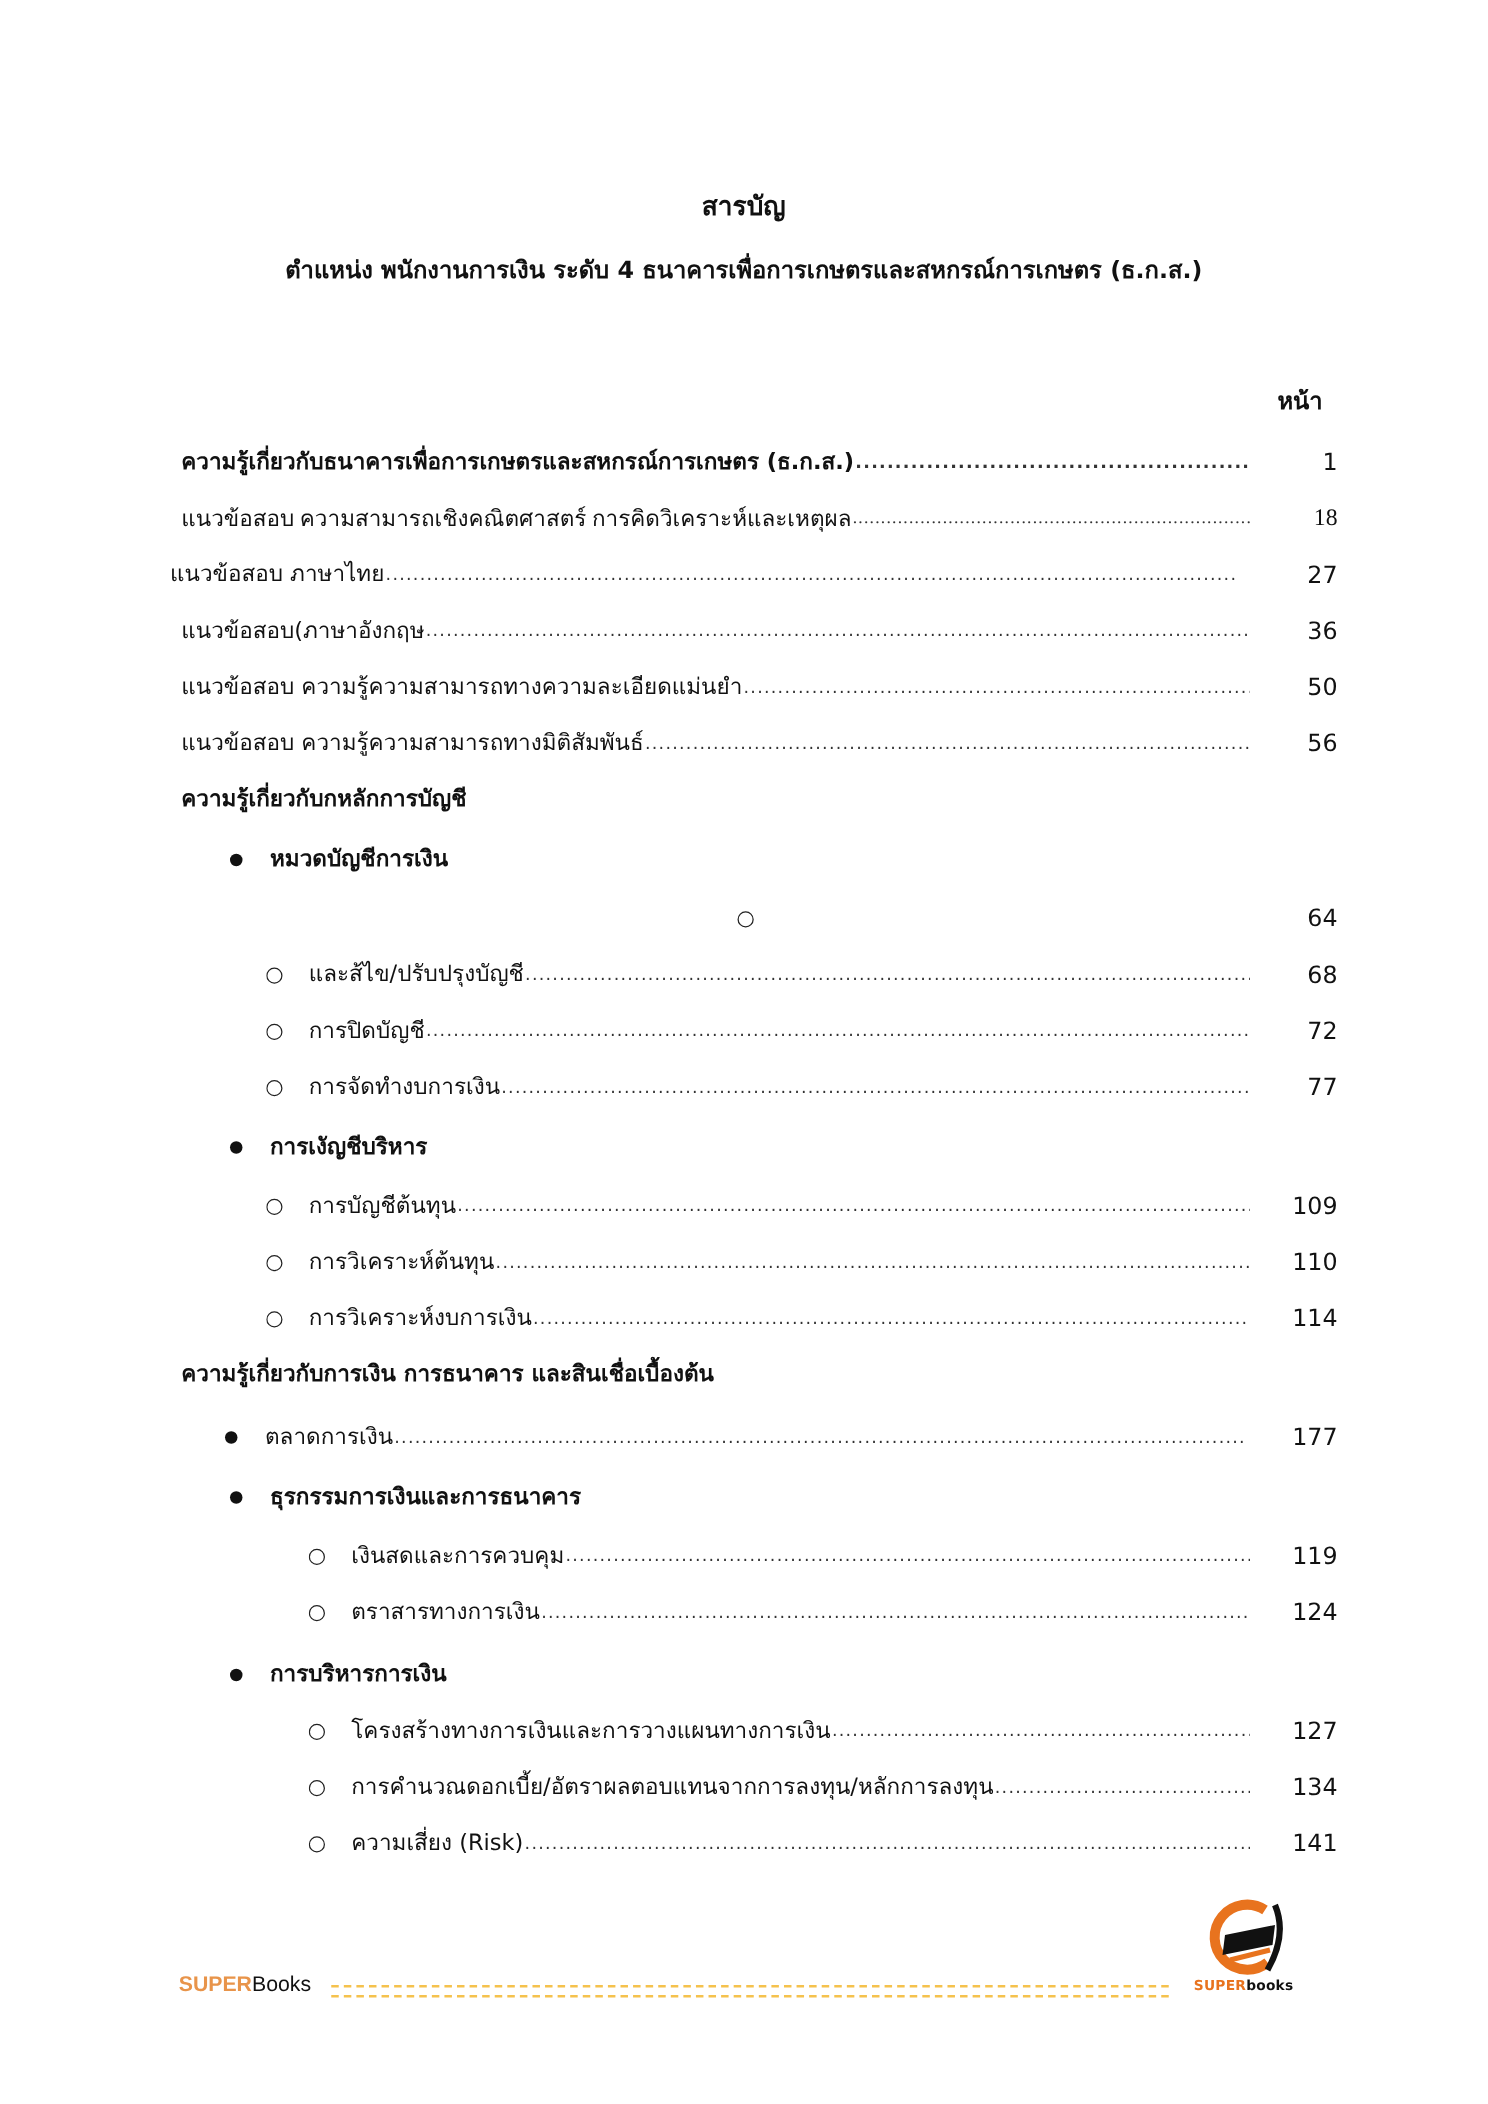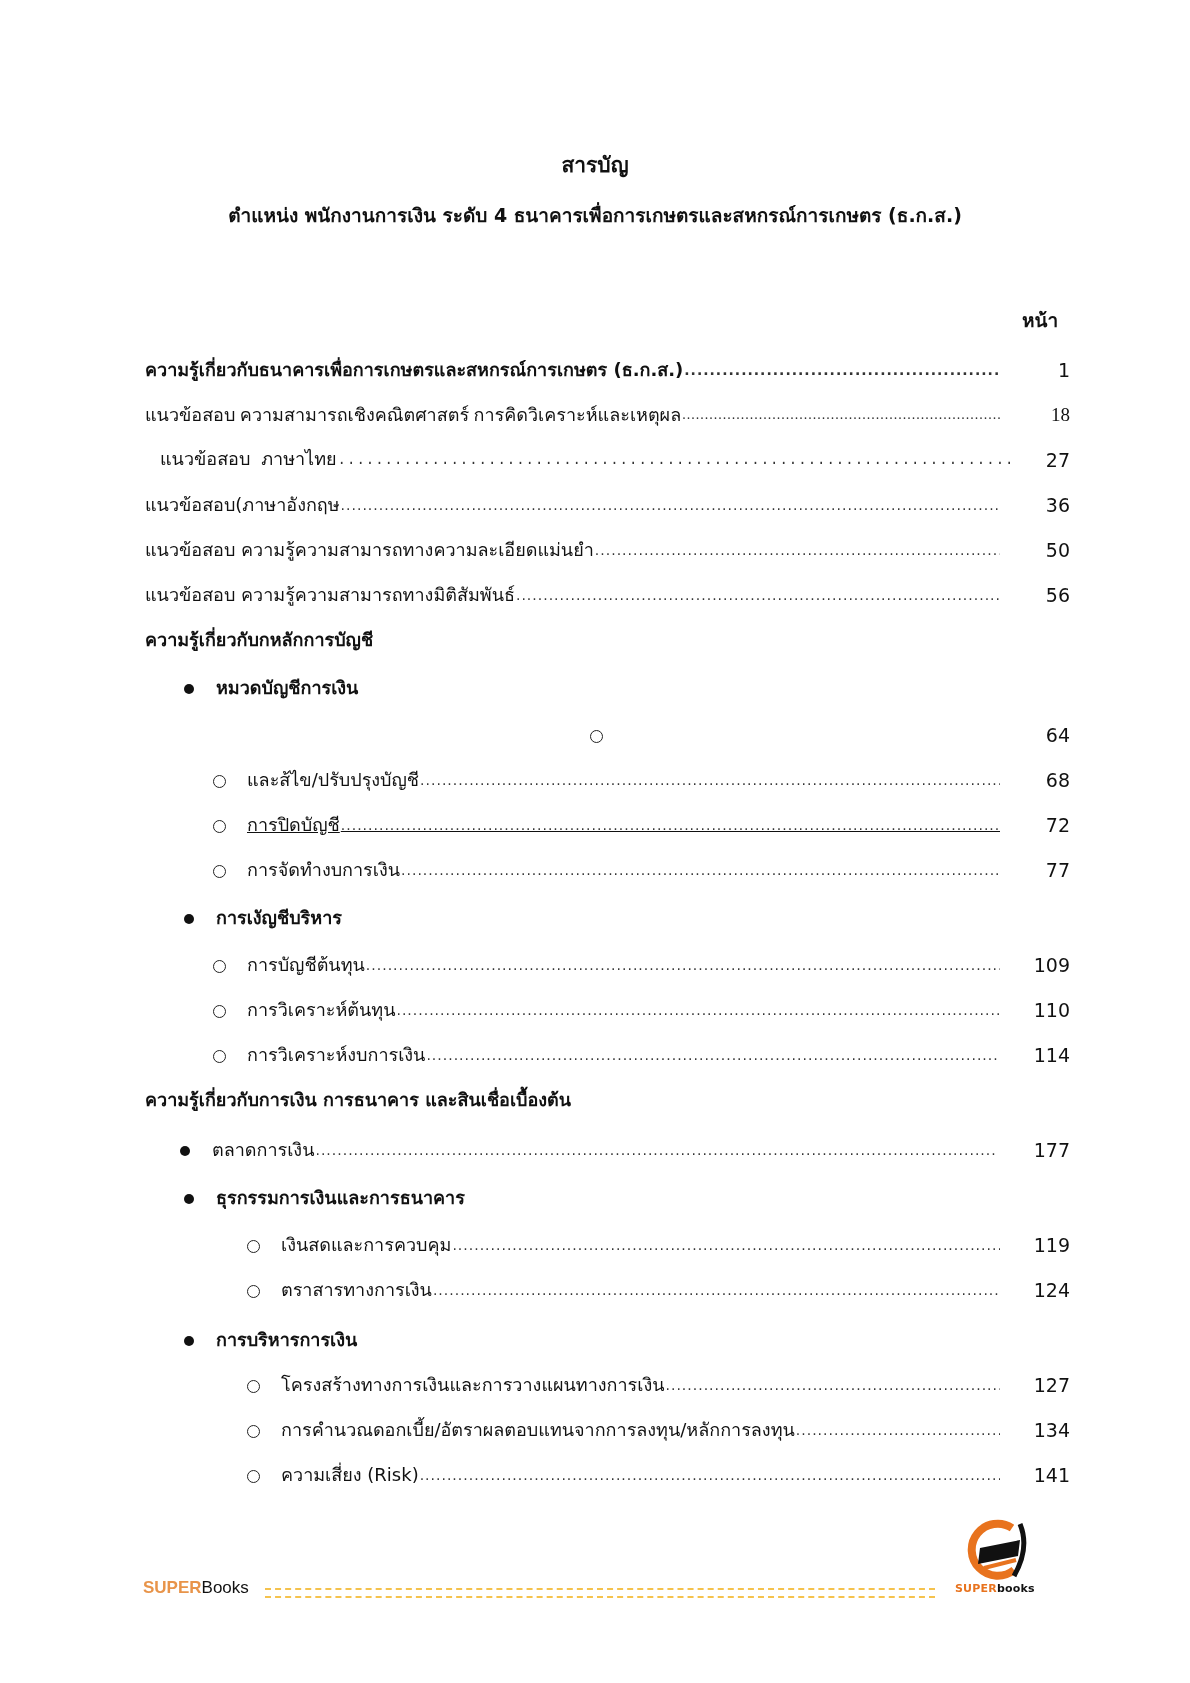--- a/index.html
+++ b/index.html
@@ -86,21 +86,21 @@
       <span class="page-num">1</span>
     </div>
     <div class="toc-row" style="top: 400px; font-family: Liberation Serif, serif;">
       <div class="label-wrap" style="left: 145px; width: 855px;">
         <span class="text">แนวข้อสอบ ความสามารถเชิงคณิตศาสตร์ การคิดวิเคราะห์และเหตุผล</span>
         <span class="leader">............................................................................................................................................................................................................................................................................................................</span>
       </div>
       <span class="page-num">18</span>
     </div>
     <div class="toc-row" style="top: 445px;">
-      <div class="label-wrap" style="left: 160px; width: 855px; font-family: Liberation Mono, monospace;">
+      <div class="label-wrap" style="left: 136px; width: 855px;">
         <span class="text">แนวข้อสอบ ภาษาไทย</span>
         <span class="leader">............................................................................................................................................................................................................................................................................................................</span>
       </div>
       <span class="page-num">27</span>
     </div>
     <div class="toc-row" style="top: 490px;">
       <div class="label-wrap" style="left: 145px; width: 855px;">
         <span class="text">แนวข้อสอบ(ภาษาอังกฤษ</span>
         <span class="leader">............................................................................................................................................................................................................................................................................................................</span>
       </div>
@@ -141,21 +141,21 @@
     </div>
     <div class="toc-row" style="top: 765px;">
       <div class="label-wrap" style="left: 213px; width: 787px;">
         <span class="marker"><span class="bullet-ring"></span></span>
         <span class="text">และส้ไข/ปรับปรุงบัญชี</span>
         <span class="leader">............................................................................................................................................................................................................................................................................................................</span>
       </div>
       <span class="page-num">68</span>
     </div>
     <div class="toc-row" style="top: 810px;">
-      <div class="label-wrap" style="left: 213px; width: 787px; text-decoration: underline;">
+      <div class="label-wrap" style="left: 213px; width: 787px;">
         <span class="marker"><span class="bullet-ring"></span></span>
         <span class="text">การปิดบัญชี</span>
         <span class="leader">............................................................................................................................................................................................................................................................................................................</span>
       </div>
       <span class="page-num">72</span>
     </div>
     <div class="toc-row" style="top: 855px;">
       <div class="label-wrap" style="left: 213px; width: 787px;">
         <span class="marker"><span class="bullet-ring"></span></span>
         <span class="text">การจัดทำงบการเงิน</span>

